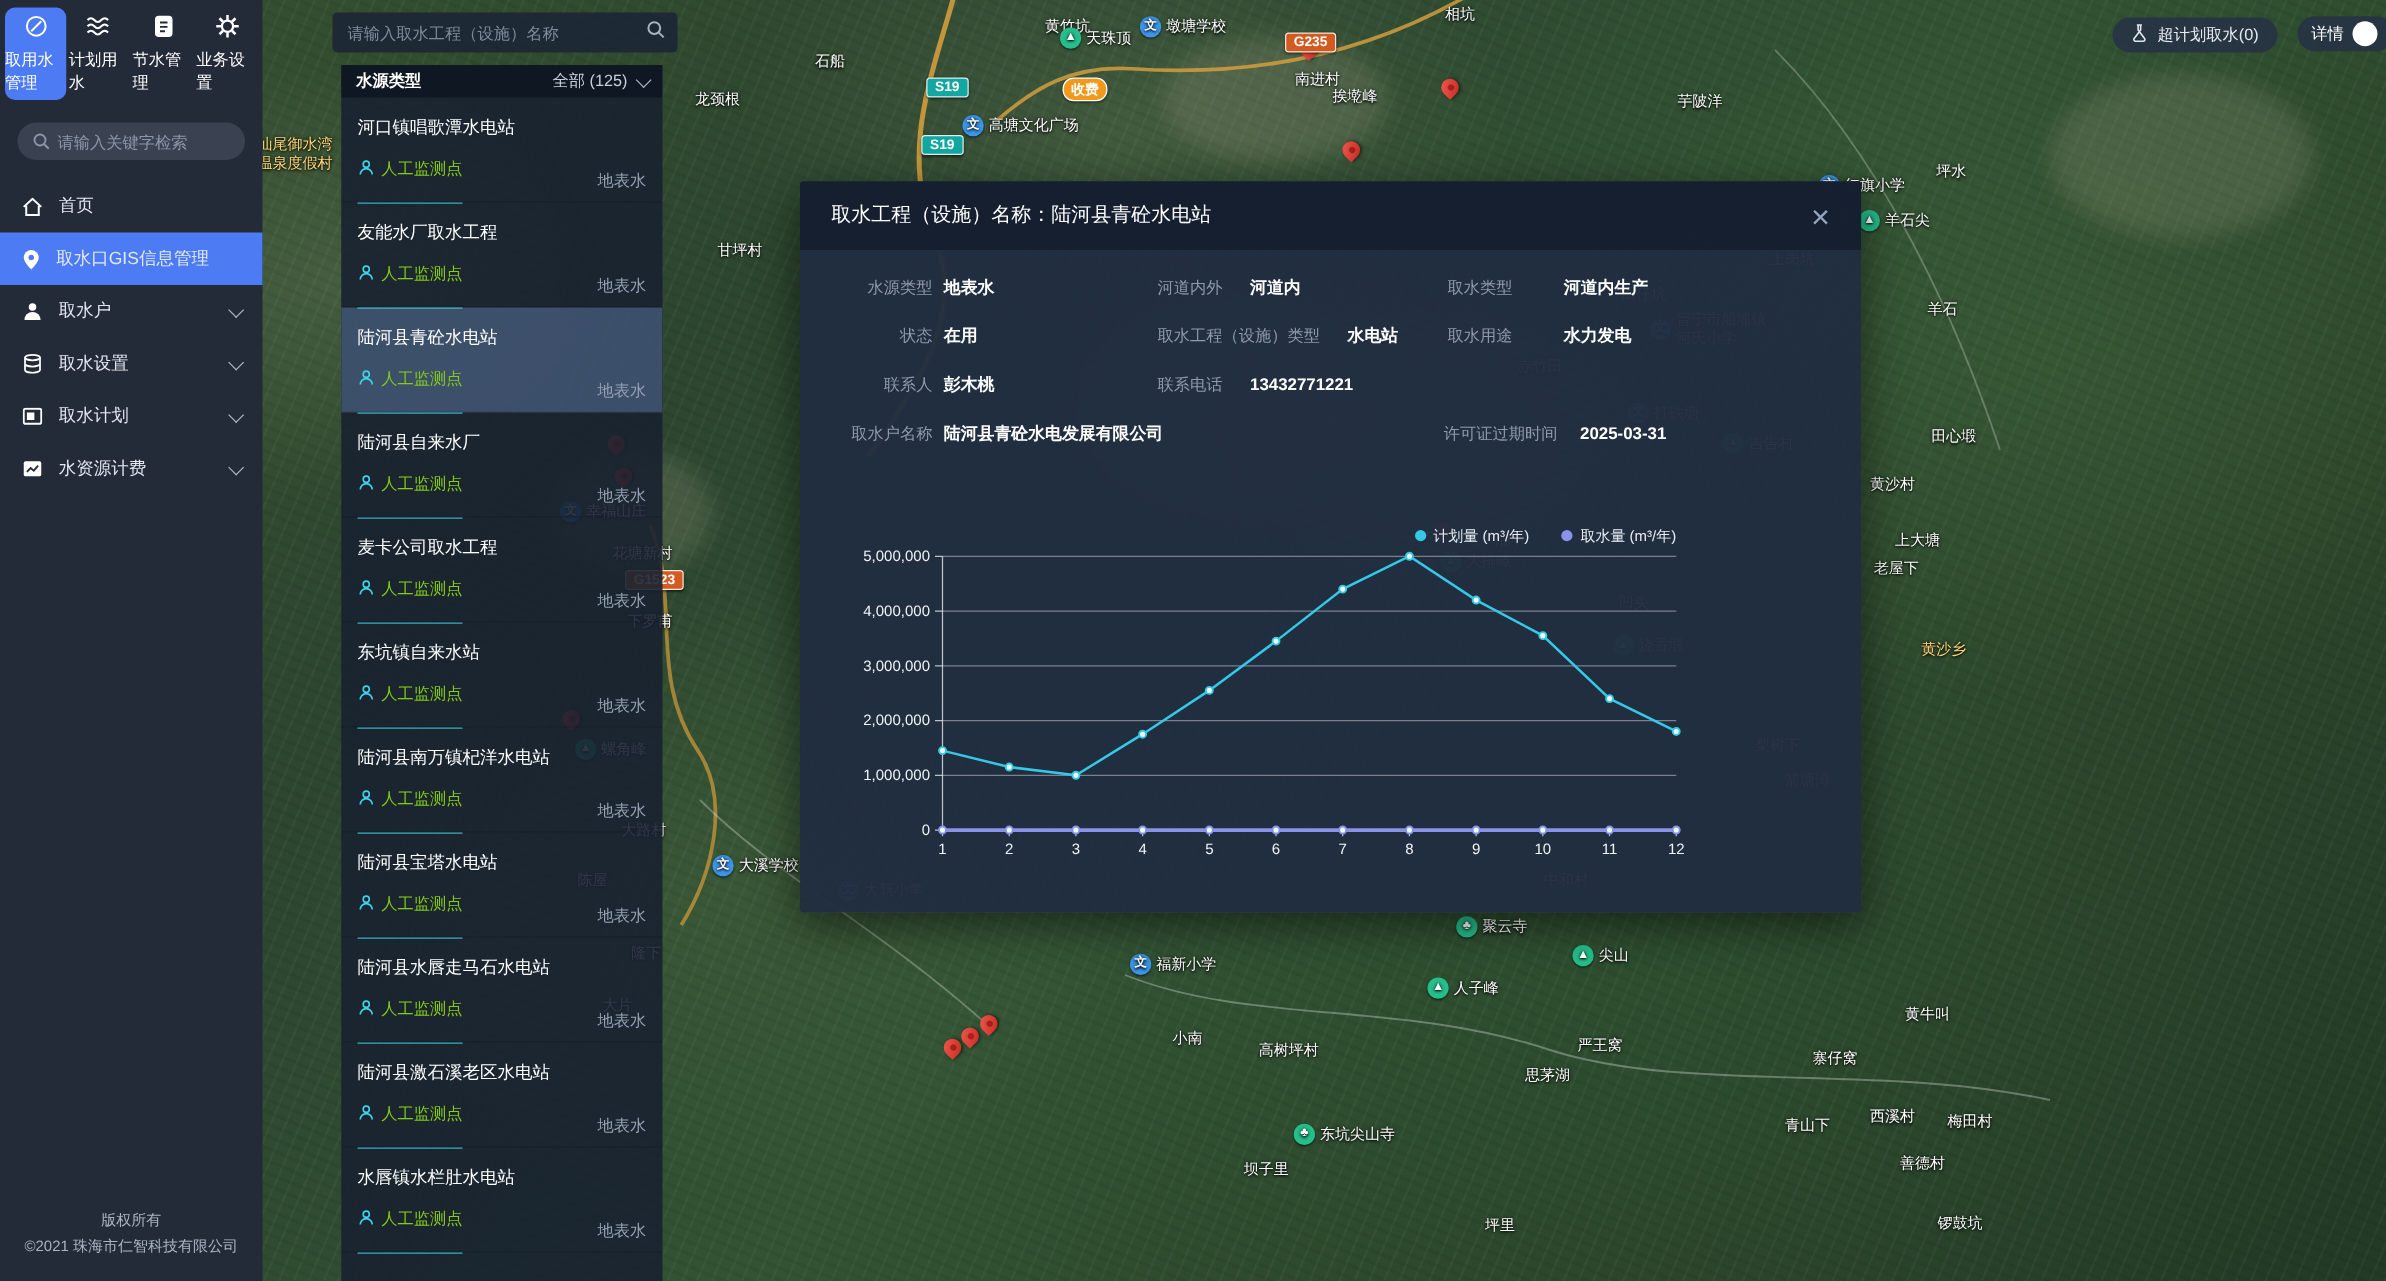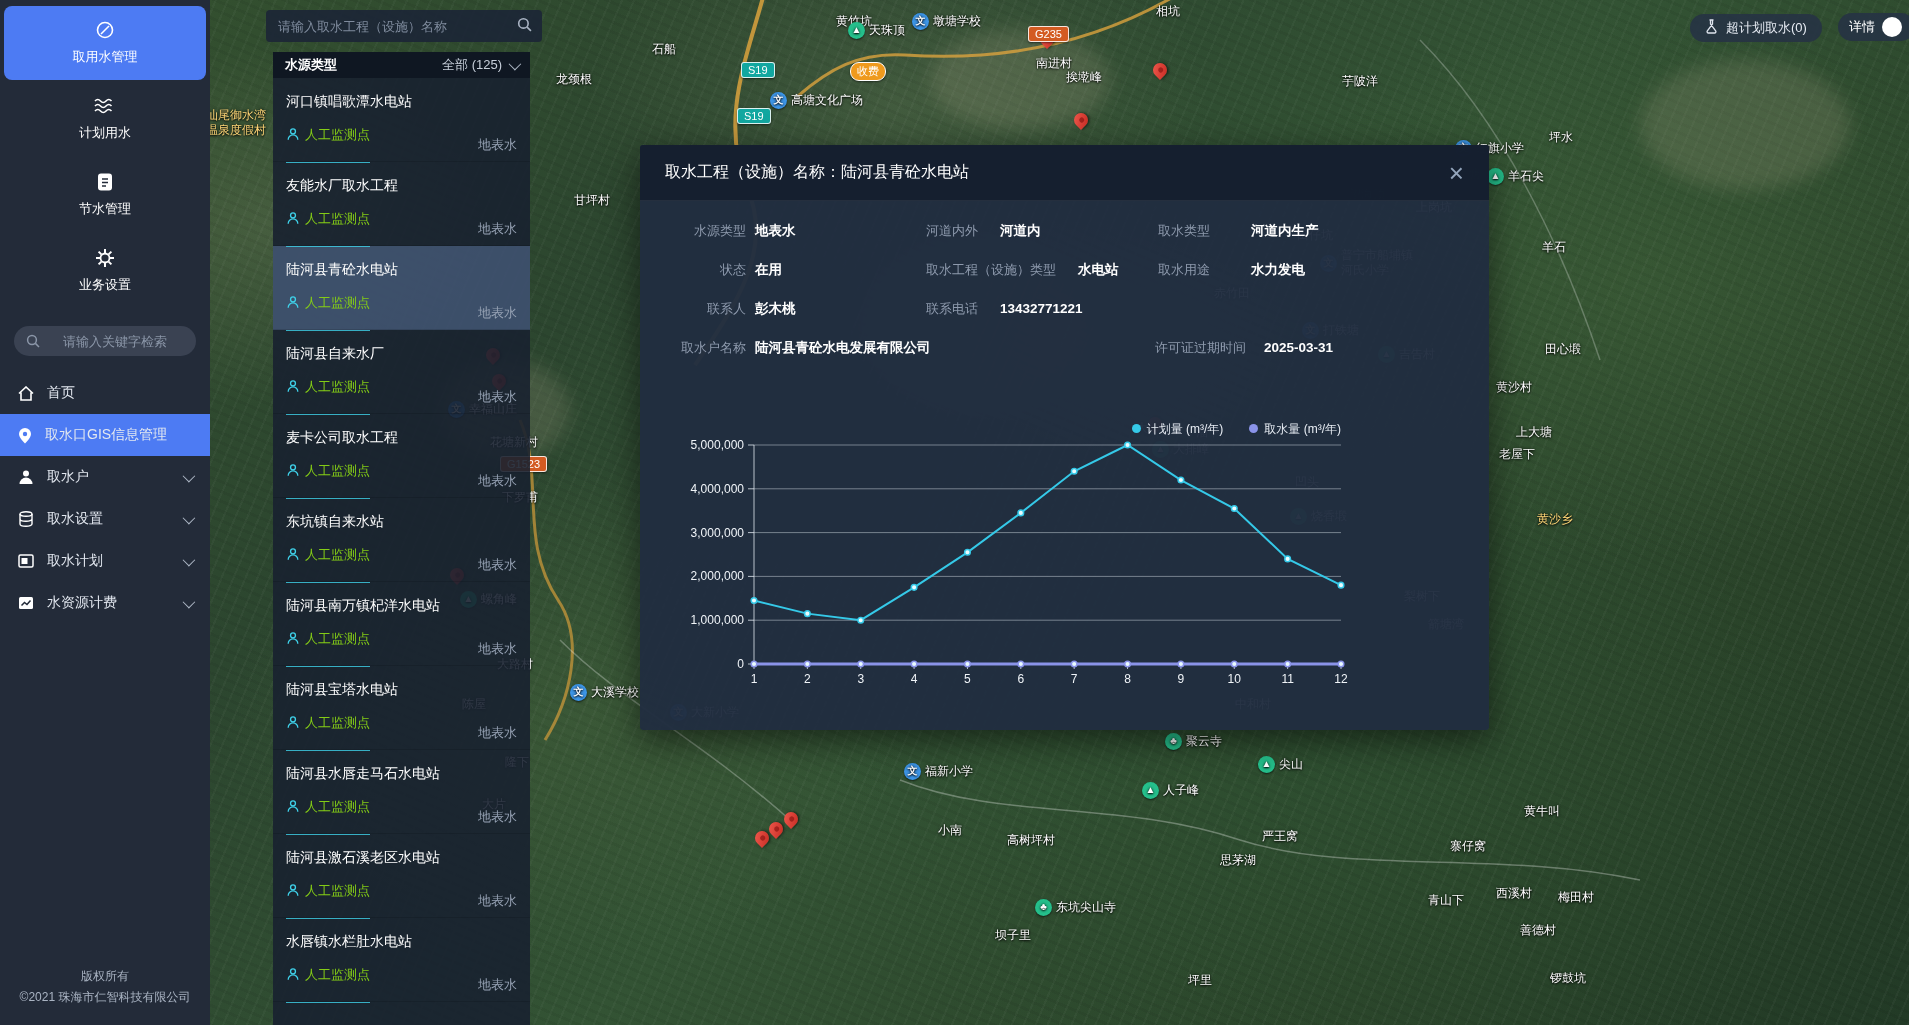--- a/index.html
+++ b/index.html
@@ -22,34 +22,34 @@
   #roads{position:absolute;inset:0;z-index:3}
   .map-label{position:absolute;display:flex;align-items:center;gap:4px;z-index:4;
      color:#fff;font-size:12px;white-space:pre-line;line-height:1.25;
      text-shadow:0 1px 2px rgba(0,0,0,.9),0 0 3px rgba(0,0,0,.8)}
   .poi{width:17px;height:17px;border-radius:50%;flex:0 0 17px;display:flex;align-items:center;
      justify-content:center;color:#fff;font-size:10px;font-weight:bold;box-shadow:0 1px 2px rgba(0,0,0,.6)}
   .poi.school{background:#3d96e8}.poi.mountain{background:#25bf8b}.poi.tree{background:#25bf8b}
   .pin{position:absolute;width:14px;height:14px;background:linear-gradient(145deg,#f05a4e,#c62a22);
      border-radius:50% 50% 50% 0;transform:rotate(-45deg);z-index:4;box-shadow:1px 1px 3px rgba(0,0,0,.6)}
   .pin:after{content:"";position:absolute;left:4.5px;top:4.5px;width:5px;height:5px;border-radius:50%;background:rgba(120,10,10,.55)}
-  .rbadge{position:absolute;z-index:4;font-size:11px;font-weight:normal;color:#fff;padding:1px 6px;
+  .rbadge{position:absolute;z-index:4;font-size:11px;font-weight:bold;color:#fff;padding:1px 6px;
      border-radius:3px;border:1px solid rgba(255,255,255,.85);box-shadow:0 1px 2px rgba(0,0,0,.5)}
   .rbadge.s{background:#12a7a0}.rbadge.g{background:#d35b22}.rbadge.toll{background:#ef9a1d;border-radius:9px;border:1px solid #fff}
 
   
   #sidebar{position:absolute;left:0;top:0;width:210px;height:100%;background:#232b39;z-index:40;
      display:flex;flex-direction:column}
-  .modules{display:grid;grid-template-columns:1fr;gap:2px;padding:6px 4px 2px}
+  .modules{display:grid;grid-template-columns:1fr 1fr 1fr 1fr;gap:2px;padding:6px 4px 2px}
   .module{height:74px;display:flex;flex-direction:column;align-items:center;justify-content:center;
      gap:8px;color:#fff;font-size:13px;border-radius:8px;cursor:pointer}
   .module.active{background:#4d7bf3}
   .mi{height:20px;display:flex;align-items:center}
   .sb-search{margin:16px 14px 8px;height:30px;border-radius:15px;background:#3a4252;display:flex;
-     align-items:center;gap:21px;padding:0 12px}
+     align-items:center;gap:4px;padding:0 12px}
   .sb-search input{background:transparent;border:none;outline:none;color:#cfd6e0;font-size:13px;width:140px;
      font-family:inherit}
   .sb-search input::placeholder{color:#8b96a8}
   .nav{flex:1;padding-top:8px}
   .nav-item{height:42px;display:flex;align-items:center;padding:0 18px;color:#e3e8f0;font-size:14px;gap:13px;cursor:pointer}
   .nav-item.active{background:#4d7bf3}
   .chev{margin-left:auto;width:8px;height:8px;border-right:1.6px solid #aeb8c6;border-bottom:1.6px solid #aeb8c6;
      transform:rotate(45deg) translateY(-2px)}
   .sb-footer{padding:0 0 16px;text-align:center;color:#aab4c3;font-size:12px;line-height:1.8}
 

